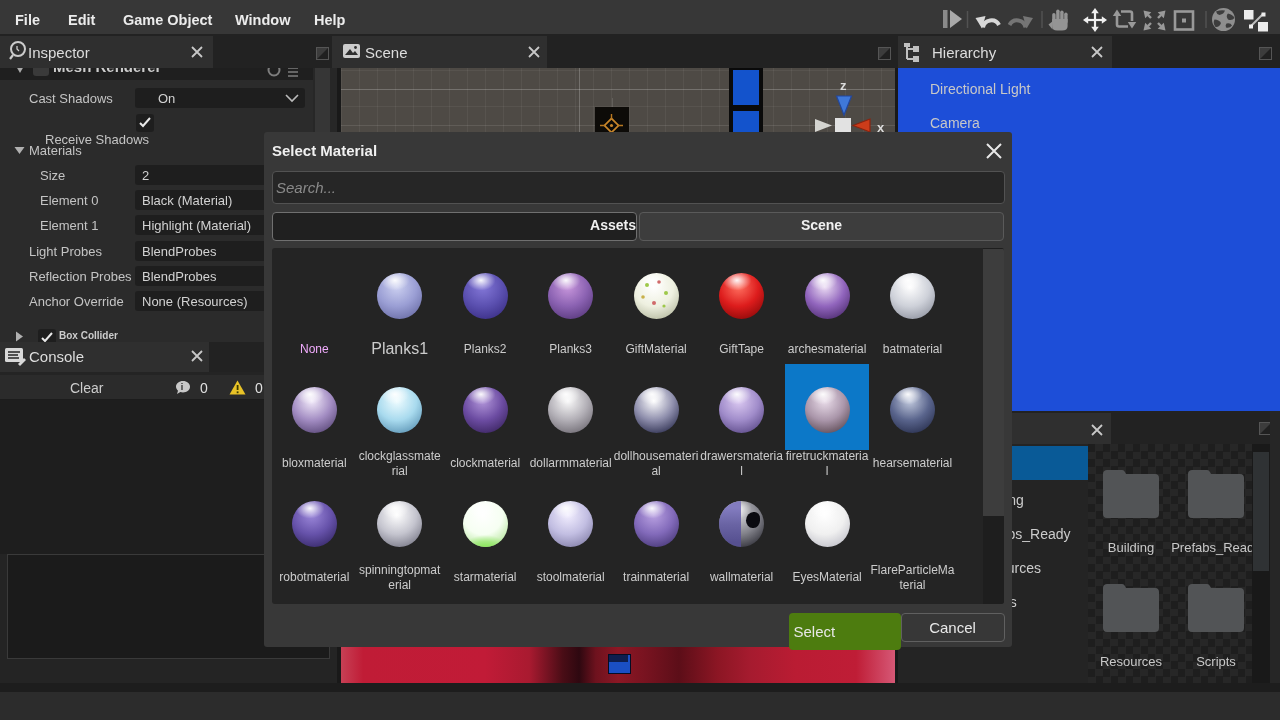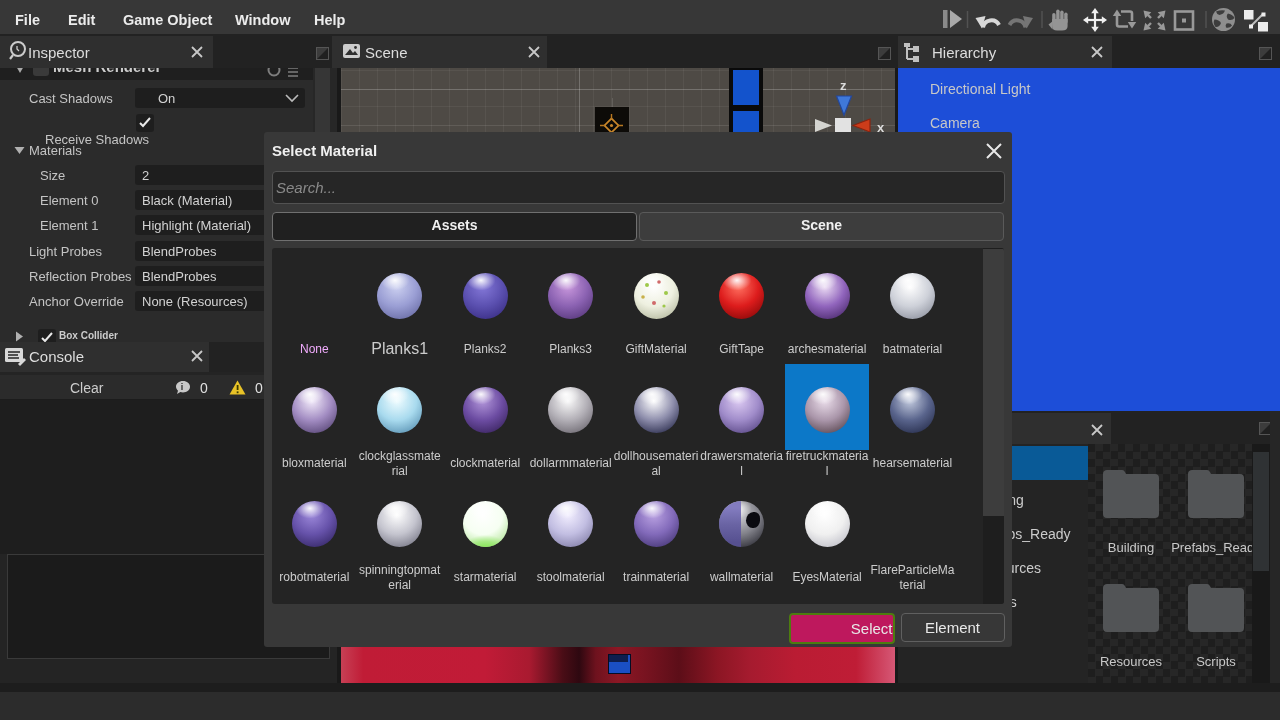--- a/index.html
+++ b/index.html
@@ -303,21 +303,21 @@
 <div class="ab" style="left:0;top:683px;width:1280px;height:9px;background:#1d1d1d;"></div>
 <div class="ab" style="left:0;top:692px;width:1280px;height:28px;background:#2c2c2c;"></div>
 <div class="ab" style="left:264px;top:132px;width:748px;height:515px;background:#383838;border-radius:3px;">
 <div class="txt" style="left:8px;top:10px;font-size:15px;font-weight:bold;color:#f0f0f0;">Select Material</div>
 <svg width="18" height="18" style="left:721px;top:10px;">
       <path d="M2 2 L16 16 M16 2 L2 16" stroke="#e8e8e8" stroke-width="2"></path>
     </svg>
 <div class="ab" style="left:8px;top:39px;width:731px;height:31px;background:#262626;border:1px solid #525252;border-radius:4px;"></div>
 <div class="txt" style="left:12px;top:47px;font-size:15px;font-style:italic;color:#8a8a8a;">Search...</div>
 <div class="ab" style="left:8px;top:80px;width:363px;height:27px;background:#202020;border:1px solid #707070;border-radius:4px;"></div>
-<div class="ab" style="left:9px;top:80px;width:363px;height:37px;text-align:center;line-height:27px;font-size:14px;font-weight:bold;color:#f0f0f0;">Assets</div>
+<div class="ab" style="left:9px;top:80px;width:363px;height:37px;text-align:right;line-height:27px;font-size:14px;font-weight:bold;color:#f0f0f0;">Assets</div>
 <div class="ab" style="left:375px;top:80px;width:363px;height:27px;background:#3d3d3d;border:1px solid #5a5a5a;border-radius:4px;"></div>
 <div class="ab" style="left:376px;top:80px;width:363px;height:27px;text-align:center;line-height:27px;font-size:14px;font-weight:bold;color:#f0f0f0;">Scene</div>
 <div class="ab" style="left:8px;top:116px;width:732px;height:356px;background:#242424;border-radius:3px;overflow:hidden;">
 <div class="ab" style="left:711px;top:0;width:21px;height:356px;background:#1e1e1e;"></div>
 <div class="ab" style="left:711px;top:1px;width:21px;height:267px;background:#3d3d3d;"></div>
 <div class="ab" style="left:513px;top:116px;width:84px;height:86px;background:#0c78c8;"></div>
 <div class="ab" style="left:-7.7px;top:93.8px;width:100px;text-align:center;font-size:12px;line-height:14.5px;color:#f0abfc;">None</div>
 <div class="ab" style="left:105.2px;top:25px;width:45px;height:46px;border-radius:50%;background:radial-gradient(ellipse 32% 22% at 40% 16%, rgba(255,255,255,0.95) 0%, rgba(255,255,255,0.35) 60%, rgba(255,255,255,0) 100%),radial-gradient(circle at 44% 30%, #ccd0f0 0%, #9a9ed4 48%, #6b6ea6 86%);"></div>
 <div class="ab" style="left:77.7px;top:93.8px;width:100px;text-align:center;font-size:16px;line-height:14.5px;color:#cccccc;">Planks1</div>
 <div class="ab" style="left:190.7px;top:25px;width:45px;height:46px;border-radius:50%;background:radial-gradient(ellipse 32% 22% at 40% 16%, rgba(255,255,255,0.95) 0%, rgba(255,255,255,0.35) 60%, rgba(255,255,255,0) 100%),radial-gradient(circle at 44% 30%, #8478d8 0%, #5b50b0 48%, #3b2f86 86%);"></div>
@@ -370,15 +370,15 @@
         <circle cx="10" cy="24" r="1.8" fill="#c8b04a"></circle>
         <circle cx="21" cy="30" r="2" fill="#d06a6a"></circle>
         <circle cx="31" cy="33" r="1.6" fill="#9ec84a"></circle>
       </svg>
 <div class="ab" style="left:190.7px;top:252.5px;width:45px;height:46px;border-radius:50%;background:radial-gradient(ellipse 52% 30% at 50% 104%, rgba(130,228,80,0.95) 0%, rgba(130,228,80,0.55) 55%, rgba(130,228,80,0) 100%);"></div>
 <div class="ab" style="left:447.1px;top:252.5px;width:45px;height:46px;border-radius:50%;overflow:hidden;">
         <div class="ab" style="left:0;top:0;width:22px;height:46px;background:linear-gradient(180deg,#837cc0 15%,#6a64a4 50%,#565090 90%);"></div>
         <div class="ab" style="left:27px;top:11px;width:14px;height:16px;background:#0a0a10;border-radius:58% 42% 50% 50%;"></div>
       </div>
 </div>
-<div class="ab" style="left:524.5px;top:481px;width:102px;height:27px;background:#be185d;border:2px solid #4d7c0f;border-radius:4px;text-align:right;line-height:27px;font-size:15px;color:#e8e8e8;">Select</div>
-<div class="ab" style="left:636.5px;top:481px;width:102px;height:27px;background:#373737;border:1px solid #606060;border-radius:4px;text-align:center;line-height:27px;font-size:15px;color:#e8e8e8;">Element</div>
+<div class="ab" style="left:524.5px;top:481px;width:102px;height:27px;background:#4d7c0f;border:5px solid #4d7c0f;border-radius:4px;text-align:left;line-height:27px;font-size:15px;color:#e8e8e8;">Select</div>
+<div class="ab" style="left:636.5px;top:481px;width:102px;height:27px;background:#373737;border:1px solid #606060;border-radius:4px;text-align:center;line-height:27px;font-size:15px;color:#e8e8e8;">Cancel</div>
 </div>
 
 </body></html>

